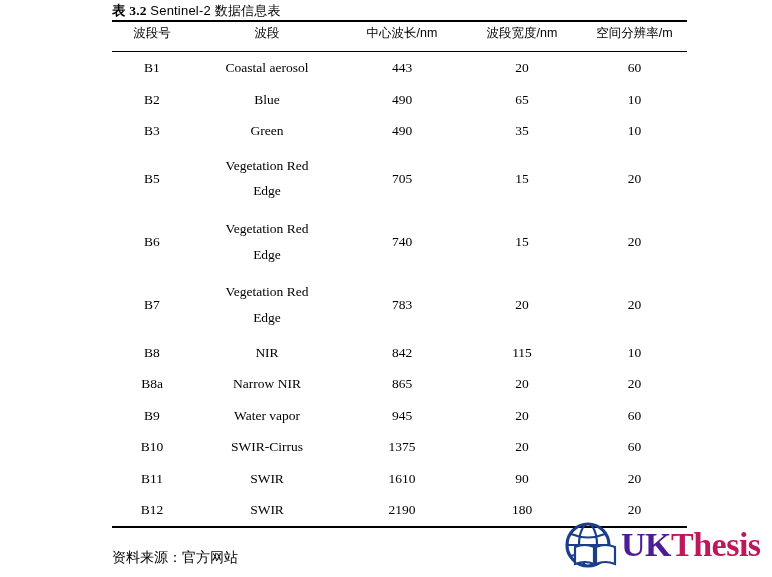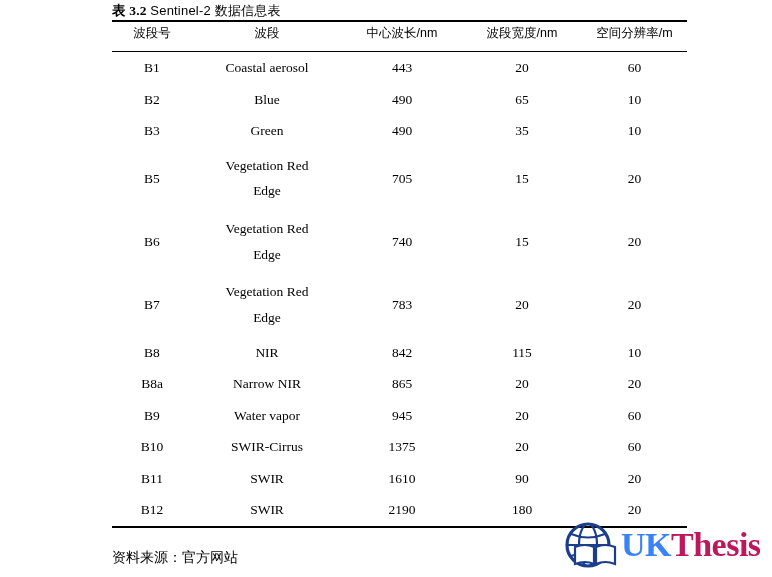--- a/index.html
+++ b/index.html
@@ -118,21 +118,21 @@
   .wm-text {
     position: absolute;
     left: 56px;
     top: 10px;
     font-family: "Liberation Serif", serif;
     font-size: 34px;
     font-weight: bold;
     letter-spacing: -0.5px;
     white-space: nowrap;
   }
-  .wm-uk { color: #3b82f6; }
+  .wm-uk { color: #4c1d95; }
   .wm-thesis { color: #be185d; }
 </style>
 </head>
 <body>
 
 <div class="page">
 
   <div class="caption">
     <span class="cap-label">表 3.2</span>
     <span class="cap-text">Sentinel-2 数据信息表</span>

